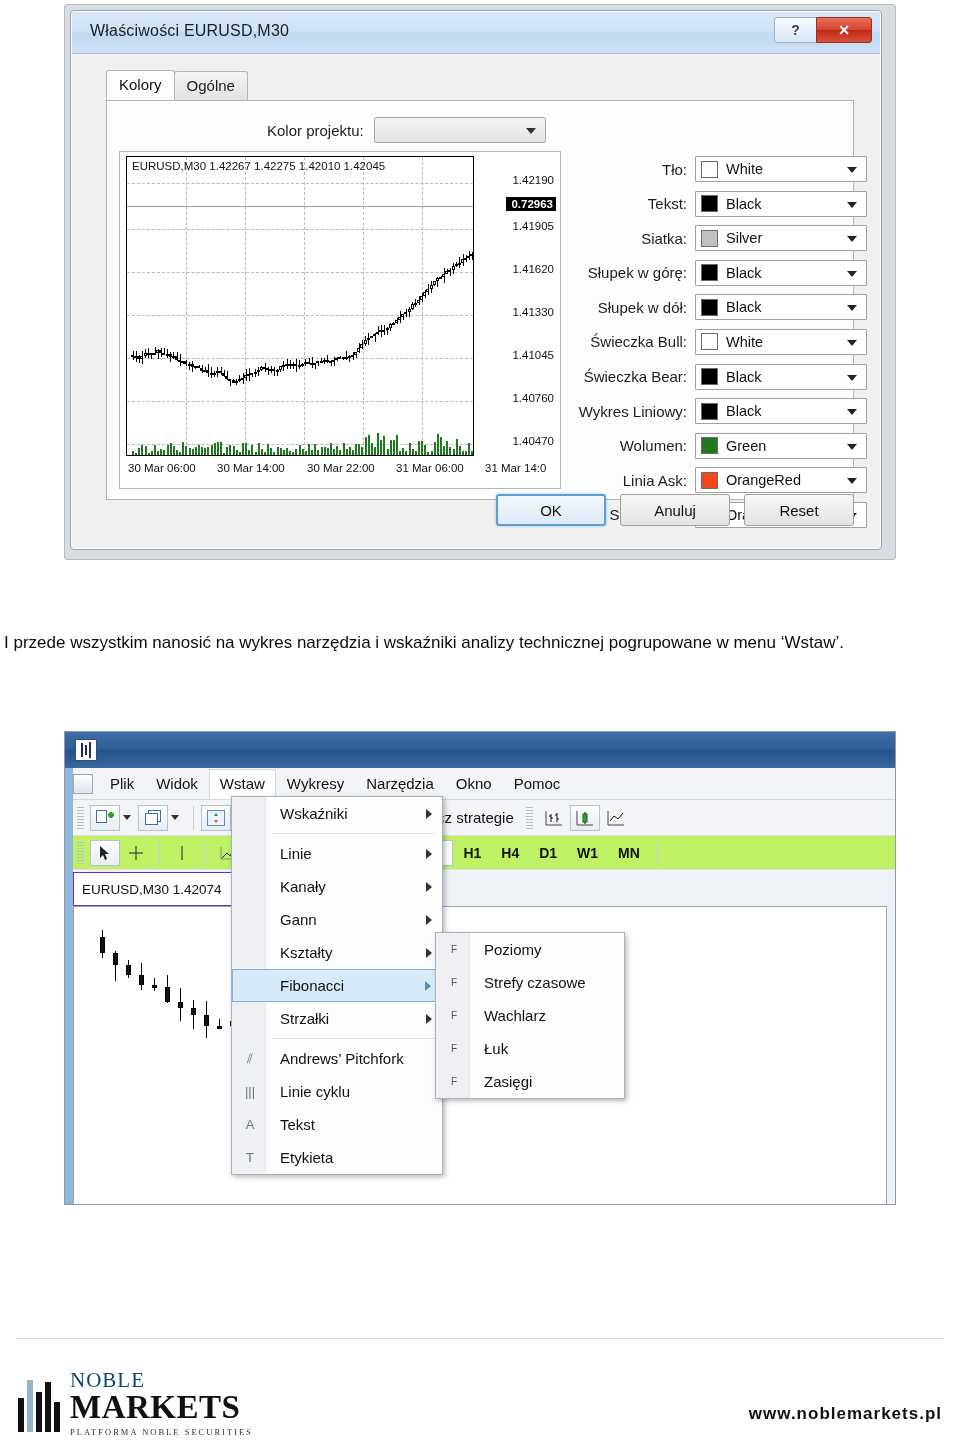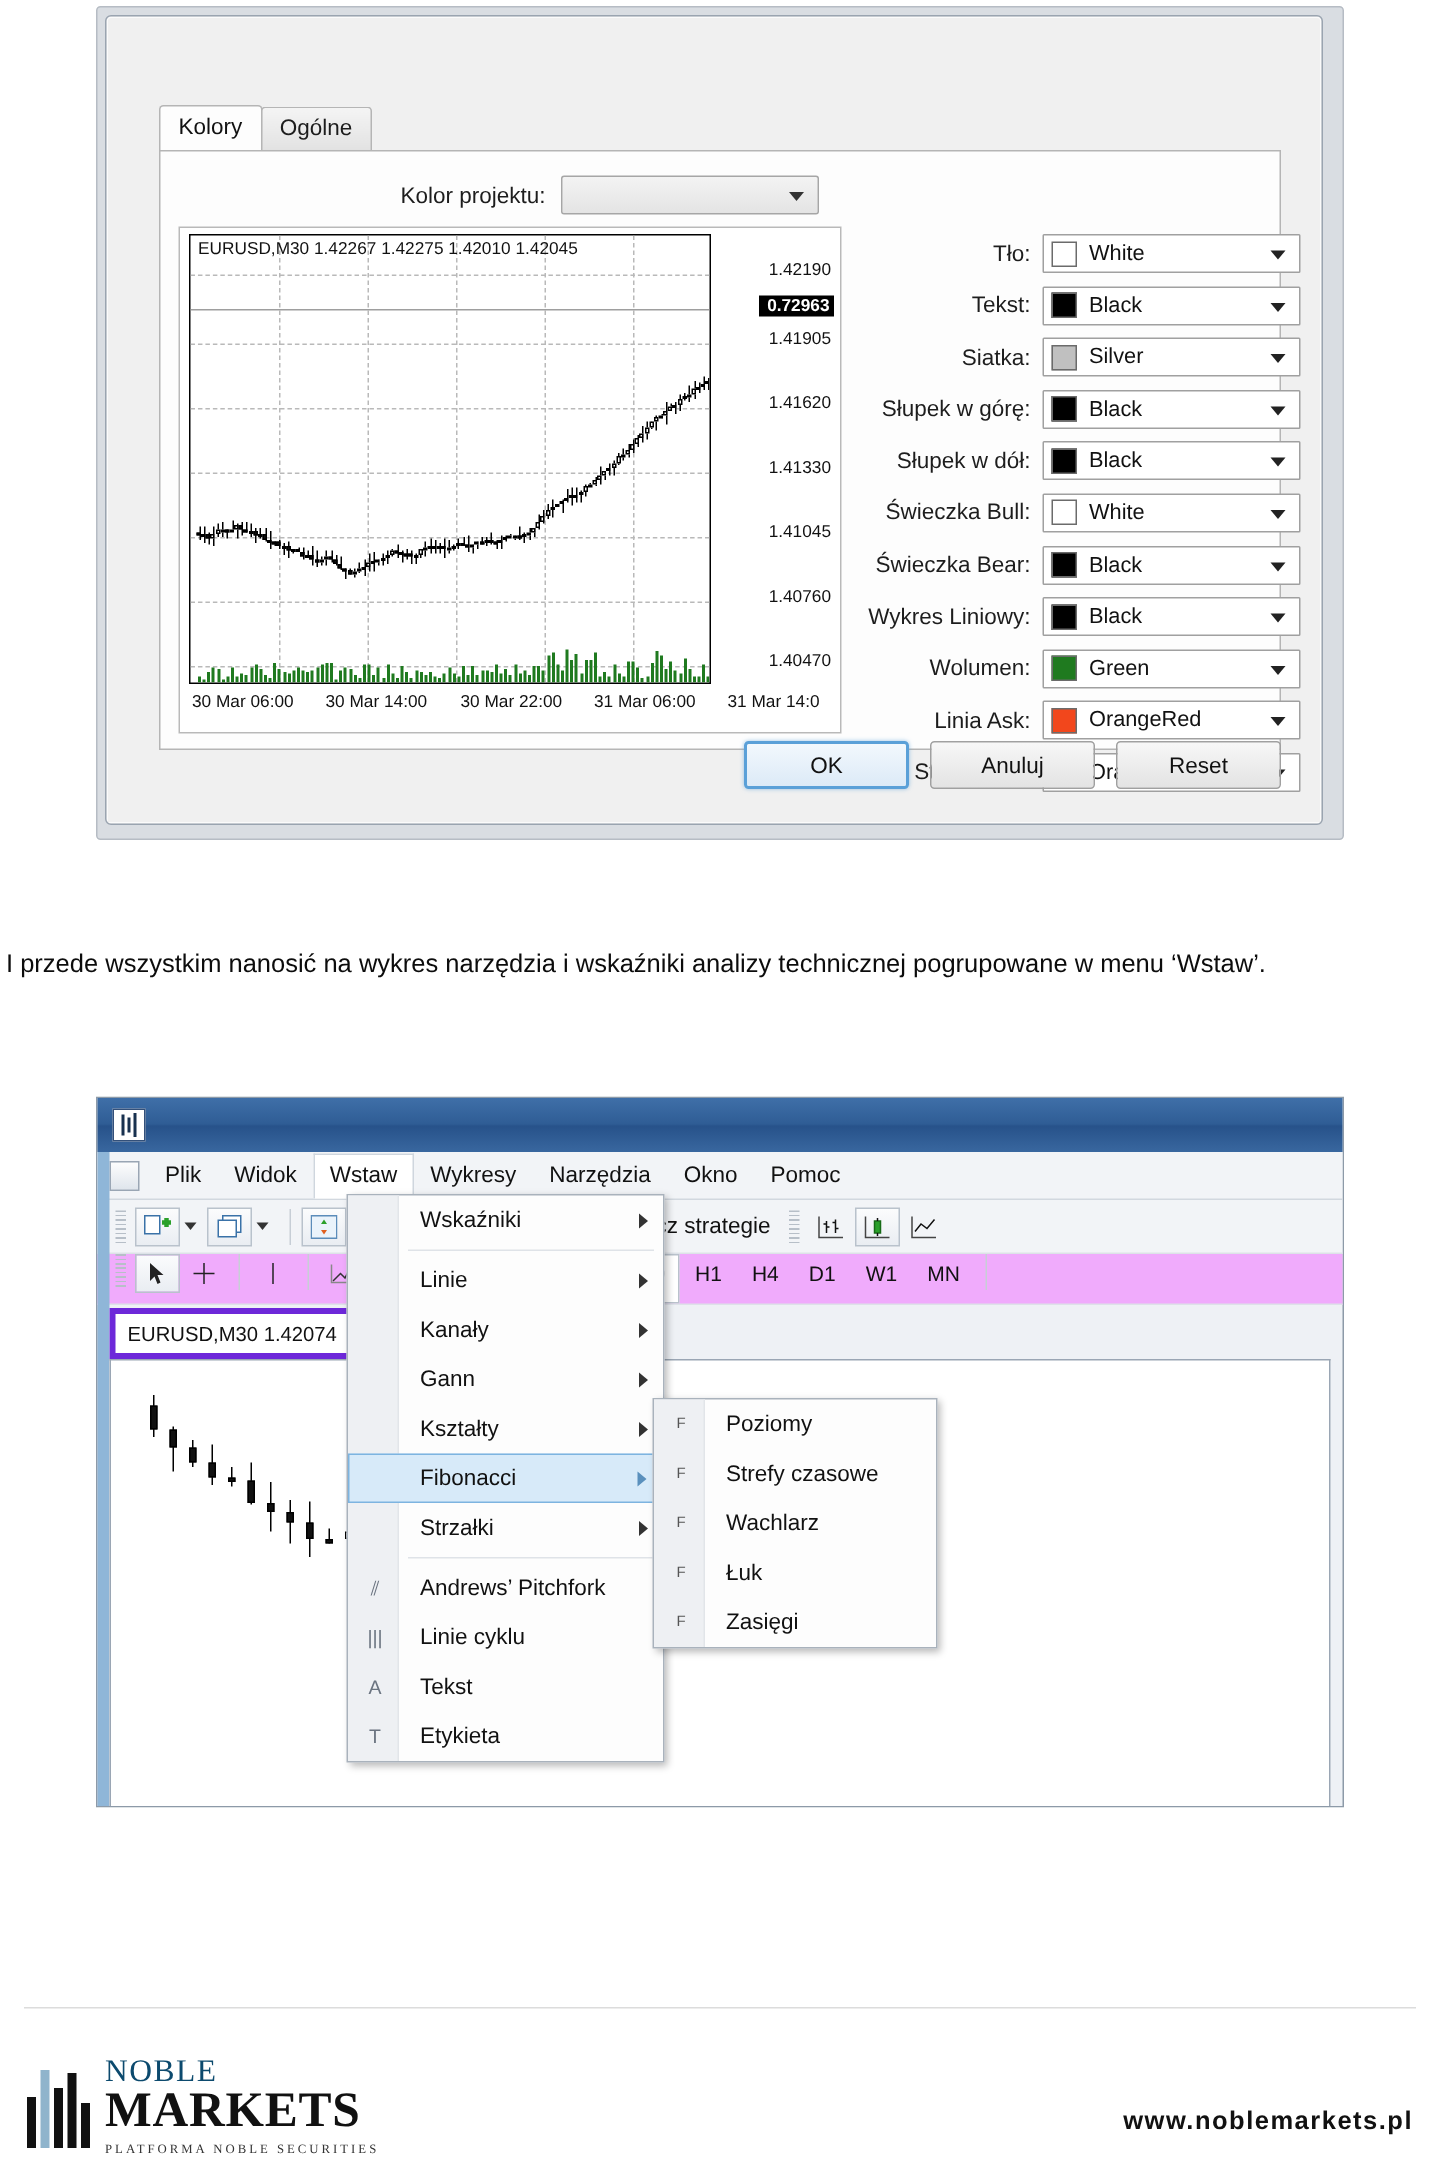--- a/index.html
+++ b/index.html
@@ -154,41 +154,41 @@
     border:1px solid #9aa6b4; flex:none;
   }
   .mitem { font-size:15px; color:#111; padding:6px 11px; white-space:nowrap; }
   .mitem.open { background:#ffffff; border:1px solid #cfd6de; border-bottom:none; padding:5px 10px 7px; }
 
   .mt4-tb1 {
     position:absolute; left:0; right:0; top:68px; height:36px; background:#f2f4f7;
     border-bottom:1px solid #dde2e8; display:flex; align-items:center; padding-left:6px;
   }
   .mt4-tb2 {
-    position:absolute; left:0; right:0; top:104px; height:34px; background:#f0abfc;
-    border-bottom:1px solid #dde2e8; display:flex; padding-left:6px;
+    position:absolute; left:0; right:0; top:104px; height:34px; background:#bef264;
+    border-bottom:1px solid #dde2e8; display:flex; align-items:center; padding-left:6px;font-weight:bold;
   }
   .grip { width:7px; height:22px; background:repeating-linear-gradient(180deg,#b7bfc8 0 1px,transparent 1px 3px); margin:0 6px; flex:none; }
   .tbbtn {
     width:30px; height:26px; border:1px solid transparent; display:flex;
     align-items:center; justify-content:center; margin-right:1px; flex:none;
   }
   .tbbtn.framed { border-color:#b9c2cc; background:linear-gradient(180deg,#fbfcfd,#e9edf2); }
   .tbcaret { width:0;height:0;border-left:4px solid transparent;border-right:4px solid transparent;border-top:5px solid #333; margin:0 7px 0 2px; flex:none; }
   .tbtext { font-size:15px; color:#111; white-space:nowrap; margin:0 6px; }
   .sep { width:1px; height:24px; background:#c7ced6; margin:0 7px; flex:none; }
   .tf {
     font-size:14px; color:#111; padding:4px 9px; border:1px solid transparent;
     white-space:nowrap; flex:none;
   }
   .tf.active { border-color:#b9c2cc; background:#fff; }
 
   .chartlabel-box {
     position:absolute; left:8px; top:140px; width:172px; height:34px;
-    background:#fff; border:4px solid #6d28d9; display:flex; align-items:center;
+    background:#fff; border:1px solid #6d28d9; display:flex; align-items:center;
     padding-left:8px; font-size:13.5px; color:#111; overflow:hidden; white-space:nowrap;
   }
   .mt4-chart {
     position:absolute; left:8px; top:174px; right:8px; bottom:0;
     background:#fff; border:1px solid #9aa6b4; border-bottom:none; overflow:hidden;
   }
   .mt4-chart .cndl2 { position:absolute; width:5px; background:#fff; border:1px solid #000; }
   .mt4-chart .wick2 { position:absolute; width:1px; background:#000; }
   .leftbar { position:absolute; left:0; top:36px; bottom:0; width:8px; background:#8fb6d8; }
 
@@ -230,20 +230,27 @@
   }
 </style>
 </head>
 <body>
 
 <div class="fig1-wrap">
   <div class="fig1-shadow"></div>
 
   <div class="dlg">
 
+    <div class="dlg-title">
+      <div class="dlg-title-text">Właściwości EURUSD,M30</div>
+      <div class="winbtns">
+        <div class="wbtn help">?</div>
+        <div class="wbtn close">✕</div>
+      </div>
+    </div>
 
     <div class="dlg-body">
 
       <div class="tabs">
         <div class="tab active">Kolory</div>
         <div class="tab">Ogólne</div>
       </div>
 
       <div class="tabpanel">
 

